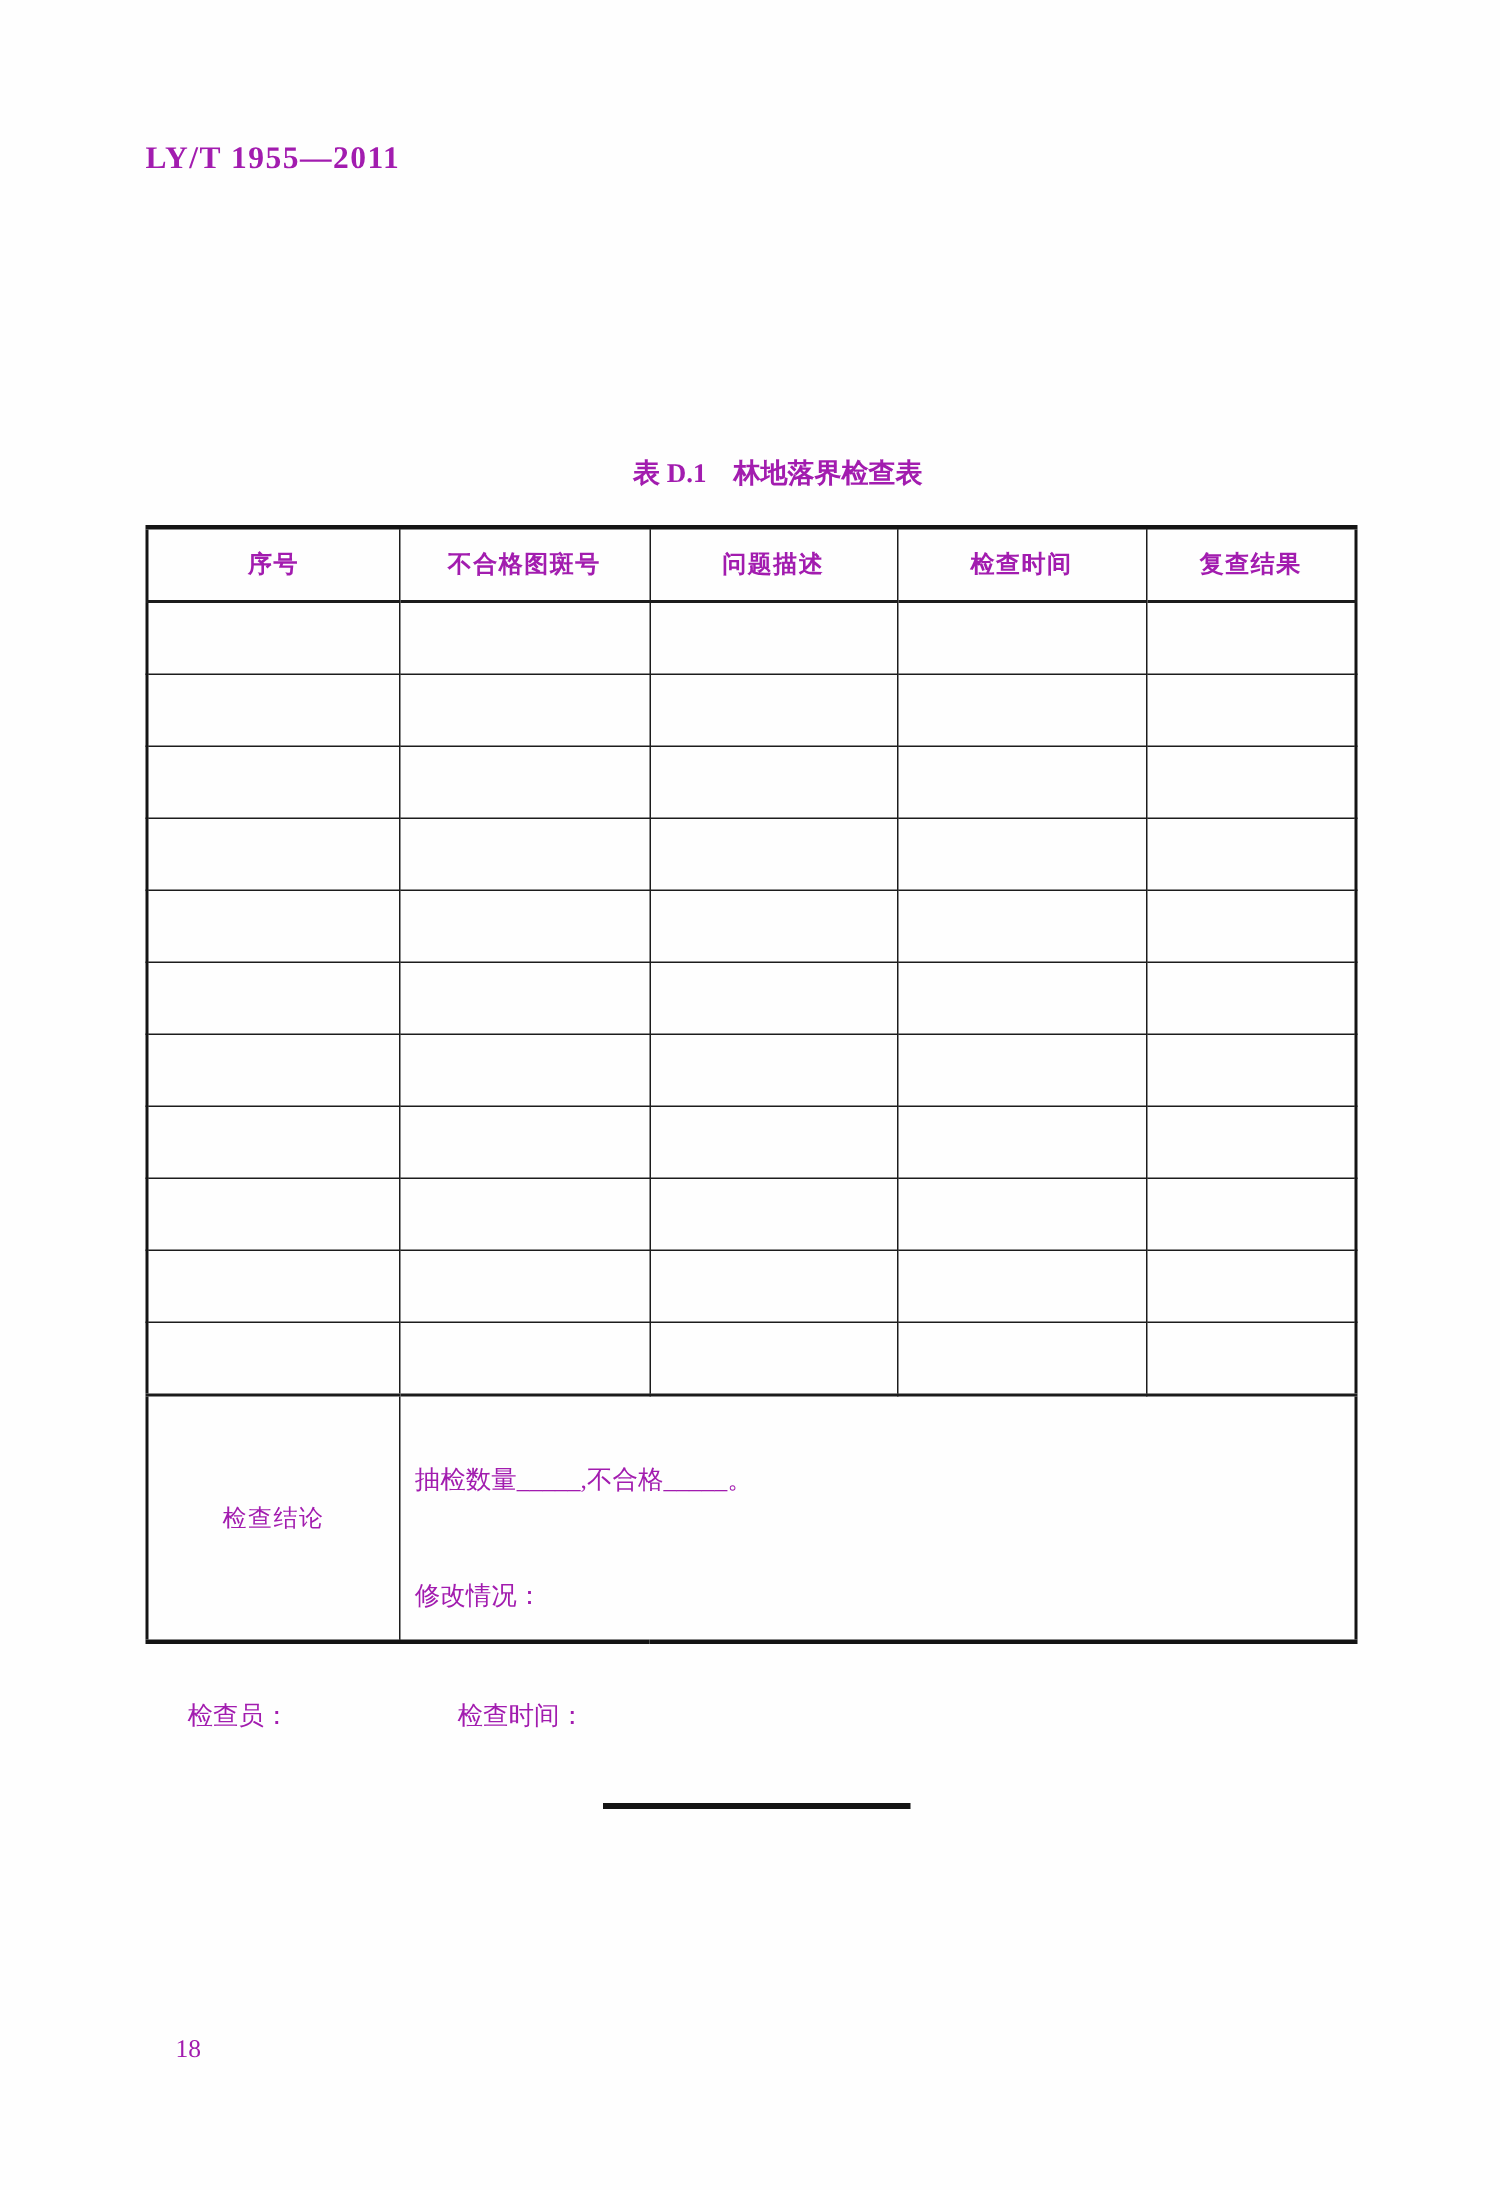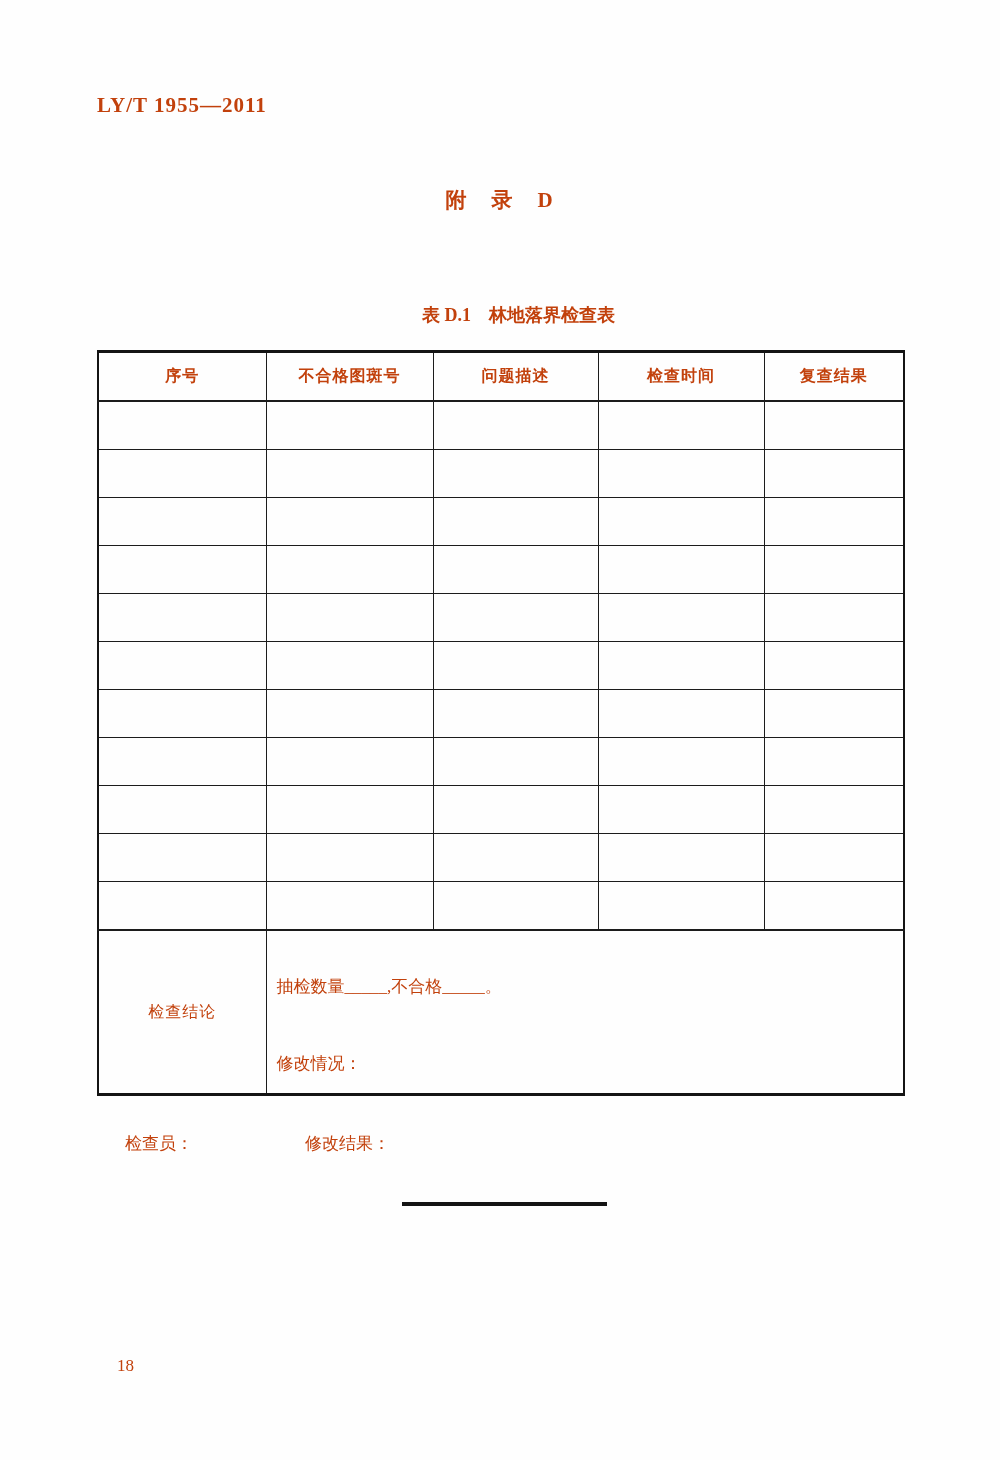--- a/index.html
+++ b/index.html
@@ -6,21 +6,21 @@
     margin: 0;
     padding: 0;
     background: #ffffff;
   }
   .page {
     position: relative;
     width: 1000px;
     height: 1460px;
     background: #fefefe;
     font-family: "Liberation Serif", "DejaVu Serif", serif;
-    color: #c2410c;
+    color: #a21caf;
     overflow: hidden;
     text-decoration: underline;
   }
 
   
   .std-code {
     position: absolute;
     left: 97px;
     top: 93px;
     font-size: 21px;
@@ -149,21 +149,20 @@
   }
 </style>
 </head>
 <body>
 
 <div class="page">
 
   <div class="std-code">LY/T 1955—2011</div>
 
   <div class="appendix-block">
-    <div class="appendix-label">附　录　D</div>
   </div>
 
   <div class="table-caption">表 D.1　林地落界检查表</div>
 
   <table class="form-table">
     <colgroup>
       <col style="width:168px">
       <col style="width:167px">
       <col style="width:165px">
       <col style="width:166px">
@@ -264,20 +263,20 @@
         <td class="conclusion-body-cell" colspan="4">
           <div class="conclusion-line1">抽检数量_____,不合格_____。</div>
           <div class="conclusion-line2">修改情况：</div>
         </td>
       </tr>
     </tbody>
   </table>
 
   <div class="footer-labels">
     <span class="inspector-label">检查员：</span>
-    <span class="time-label">修改结果：</span>
+    <span class="time-label">检查时间：</span>
   </div>
 
   <div class="end-divider"></div>
 
   <div class="page-number">18</div>
 
 </div>
 
 </body></html>

